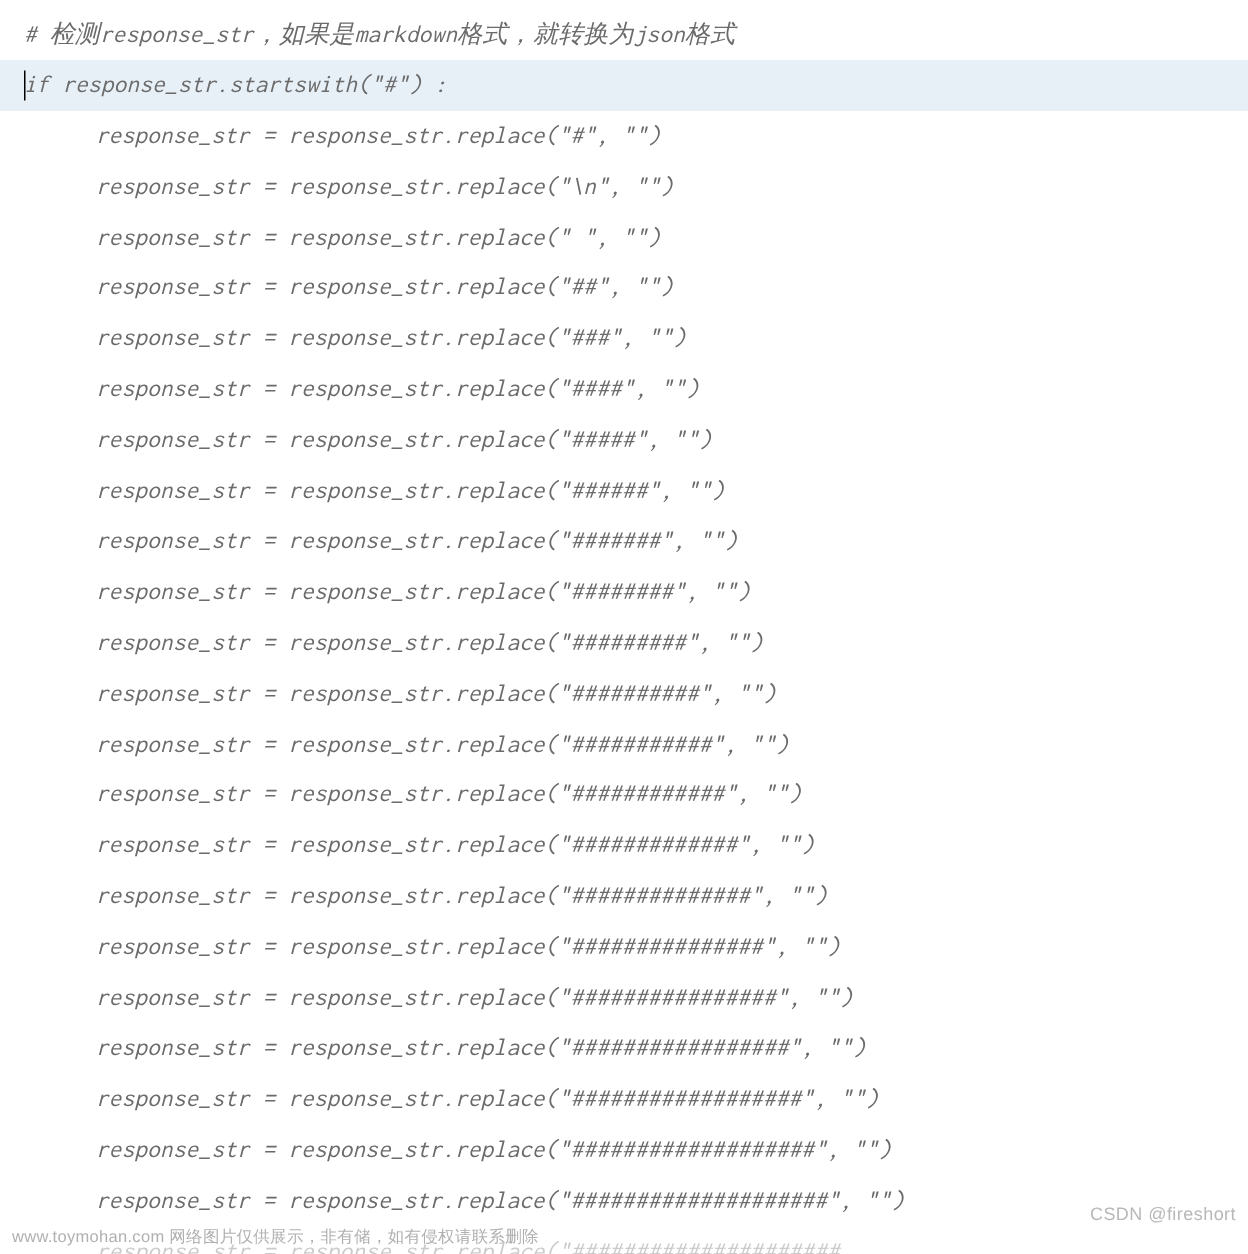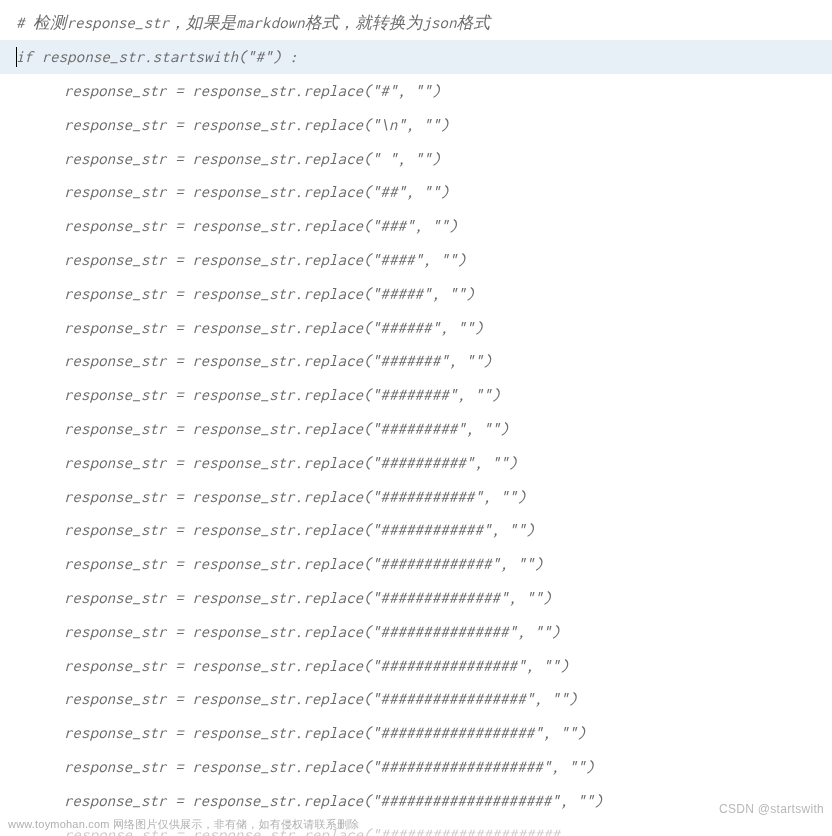--- a/index.html
+++ b/index.html
@@ -98,13 +98,13 @@
   <div class="line"><span class="indent indent-2"></span><span>response_str = response_str.replace("###############", "")</span></div>
   <div class="line"><span class="indent indent-2"></span><span>response_str = response_str.replace("################", "")</span></div>
   <div class="line"><span class="indent indent-2"></span><span>response_str = response_str.replace("#################", "")</span></div>
   <div class="line"><span class="indent indent-2"></span><span>response_str = response_str.replace("##################", "")</span></div>
   <div class="line"><span class="indent indent-2"></span><span>response_str = response_str.replace("###################", "")</span></div>
   <div class="line"><span class="indent indent-2"></span><span>response_str = response_str.replace("####################", "")</span></div>
   <div class="line last-line"><span class="indent indent-2"></span><span>response_str = response_str.replace("#####################</span></div>
 </div>
 
 <div class="watermark-bottom">www.toymohan.com 网络图片仅供展示，非有储，如有侵权请联系删除</div>
-<div class="watermark-right">CSDN @startswith</div>
+<div class="watermark-right">CSDN @fireshort</div>
 
 </body></html>

